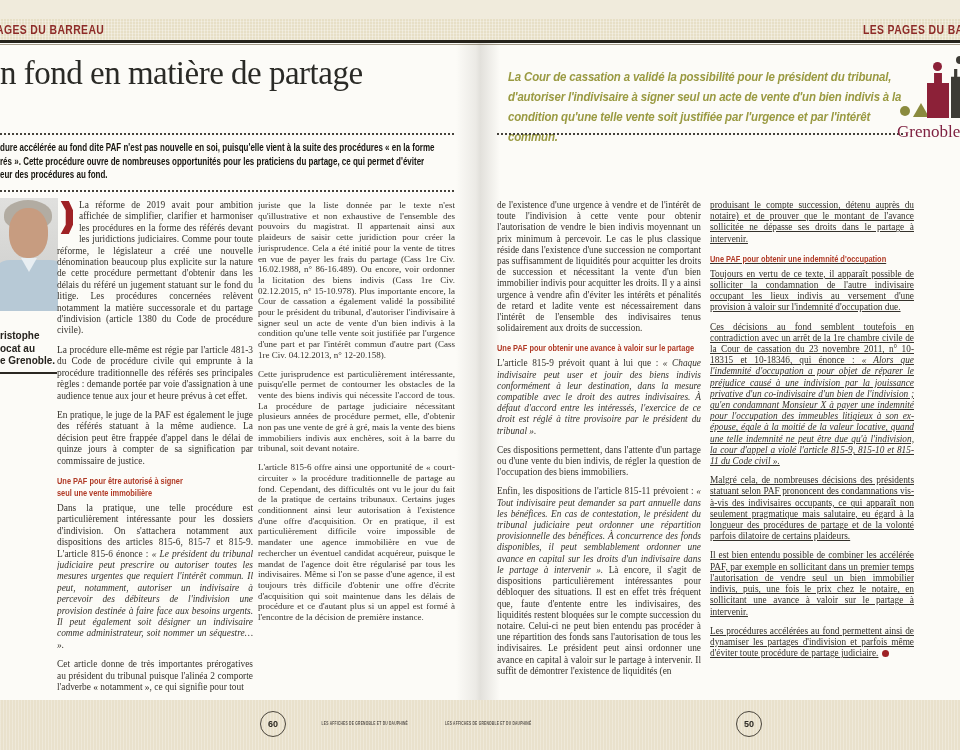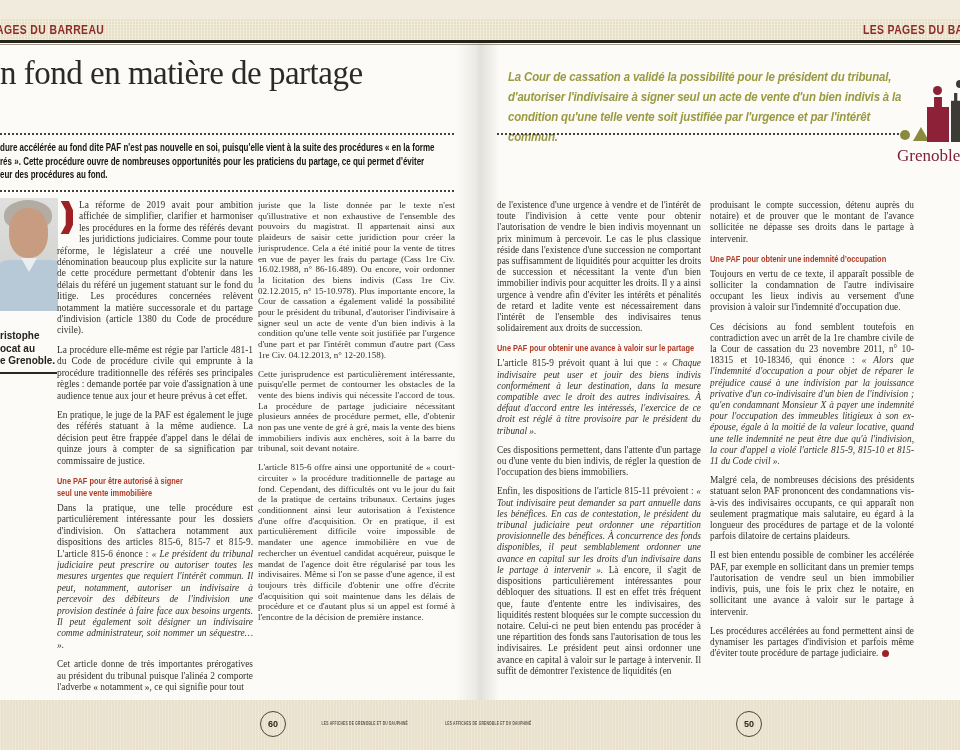--- a/index.html
+++ b/index.html
@@ -22,21 +22,21 @@
   .dotted{position:absolute;height:2px;
        background-image:repeating-linear-gradient(90deg,#45423b 0 2px,transparent 2px 4px);}
   .standfirst{position:absolute;left:0;top:141px;width:470px;color:#17150f;
        font:bold 10px/13.5px "Liberation Sans",sans-serif;}
   .standfirst .ln{white-space:nowrap;transform:scaleX(.8);transform-origin:0 50%;}
   
   .pullquote{position:absolute;left:508px;top:67px;width:470px;transform:scaleX(.85);
        transform-origin:0 0;font:italic bold 13.5px/20px "Liberation Sans",sans-serif;
        color:#9a9a42;letter-spacing:-.2px;}
   .logo{position:absolute;left:896px;top:56px;width:72px;height:96px;}
-  .logo div{position:absolute;margin-top:24px;}
+  .logo div{position:absolute;}
   .lg-dot-olive{left:4px;top:50px;width:10px;height:10px;border-radius:50%;background:#8a8a3e;}
   .lg-tri{left:17px;top:47px;width:0;height:0;border-left:8px solid transparent;
        border-right:8px solid transparent;border-bottom:14px solid #8a8a3e;}
   .lg-head{left:37px;top:6px;width:9px;height:9px;border-radius:50%;background:#8c2138;}
   .lg-body{left:31px;top:17px;width:22px;height:45px;background:#8c2138;
        clip-path:polygon(0 100%,0 22%,32% 22%,32% 0,68% 0,68% 22%,100% 22%,100% 100%);}
   .lg-dot-dark{left:60px;top:0;width:8px;height:8px;border-radius:50%;background:#3d3b35;}
   .lg-castle{left:55px;top:13px;width:14px;height:49px;background:#3d3b35;
        clip-path:polygon(0 16%,22% 16%,22% 0,45% 0,45% 16%,70% 16%,70% 0,100% 0,100% 100%,0 100%);}
   .lg-text{left:1px;top:66px;font:400 17px "Liberation Serif",serif;color:#7e2040;white-space:nowrap;}
@@ -51,21 +51,21 @@
        clip-path:polygon(0 0,100% 0,50% 100%);}
   .caption{position:absolute;left:0;top:330px;width:62px;color:#26231e;
        font:bold 10px/12.5px "Liberation Sans",sans-serif;}
   .caption-rule{position:absolute;left:0;top:372px;width:57px;height:2px;background:#2b2822;}
   
   .col{position:absolute;top:200px;height:493px;overflow:hidden;color:#34312b;
        text-align:justify;hyphens:auto;}
   #lc1{left:57px;width:196px;font-size:9.4px;line-height:11.4px;}
   #lc2{left:258px;width:197px;font-size:9px;line-height:10.7px;}
   #rc1{left:497px;width:204px;font-size:9.3px;line-height:11.2px;}
-  #rc2{left:710px;width:204px;font-size:9.3px;line-height:11.2px;}
+  #rc2{left:710px;width:204px;font-size:9.3px;line-height:11.2px;text-decoration:underline;}
   .para{margin:0 0 8px;}
   .it{font-style:italic;}
   .subhead{margin:5px 0 4px;font:bold 9.5px/12px "Liberation Sans",sans-serif;
        color:#b03a26;text-align:left;}
   .subhead .shl{white-space:nowrap;transform:scaleX(.78);transform-origin:0 50%;}
   .dropmark{float:left;width:14px;height:33px;margin:1px 6px 1px 2px;background:#9e2125;
        clip-path:polygon(12% 0%,70% 0%,100% 28%,100% 72%,70% 100%,12% 100%,48% 72%,48% 28%);}
   .endmark{display:inline-block;width:7px;height:7px;border-radius:50%;background:#9e2125;
        margin-left:4px;vertical-align:-1px;}
   
@@ -123,21 +123,21 @@
 </div>
 <div class="caption">
   <div>ristophe</div>
   <div>ocat au</div>
   <div>e Grenoble.</div>
 </div>
 <div class="caption-rule"></div>
 
 <div class="col" id="lc1">
     <p class="para"><span class="dropmark"></span><span>La réforme de 2019 avait pour ambition affichée de simplifier, clarifier et harmoniser les procédures en la forme des référés devant les juridictions judiciaires. Comme pour toute réforme, le législateur a créé une nouvelle dénomination beaucoup plus explicite sur la nature de cette procédure permettant d'obtenir dans les délais du référé un jugement statuant sur le fond du litige. Les procédures concernées relèvent notamment la matière successorale et du partage d'indivision (article 1380 du Code de procédure civile).</span></p>
-    <p class="para"><span>La procédure elle-même est régie par l'article 481-1 du Code de procédure civile qui emprunte à la procédure traditionnelle des référés ses principales règles : demande portée par voie d'assignation à une audience tenue aux jour et heure prévus à cet effet.</span></p>
+    <p class="para"><span>La procédure elle-même est régie par l'article 481-3 du Code de procédure civile qui emprunte à la procédure traditionnelle des référés ses principales règles : demande portée par voie d'assignation à une audience tenue aux jour et heure prévus à cet effet.</span></p>
     <p class="para"><span>En pratique, le juge de la PAF est également le juge des référés statuant à la même audience. La décision peut être frappée d'appel dans le délai de quinze jours à compter de sa signification par commissaire de justice.</span></p>
     <h3 class="subhead">
       <div class="shl">Une PAF pour être autorisé à signer</div>
       <div class="shl">seul une vente immobilière</div>
     </h3>
     <p class="para"><span>Dans la pratique, une telle procédure est particulièrement intéressante pour les dossiers d'indivision. On s'attachera notamment aux dispositions des articles 815-6, 815-7 et 815-9. L'article 815-6 énonce : </span><span class="it">« Le président du tribunal judiciaire peut prescrire ou autoriser toutes les mesures urgentes que requiert l'intérêt commun. Il peut, notamment, autoriser un indivisaire à percevoir des débiteurs de l'indivision une provision destinée à faire face aux besoins urgents. Il peut également soit désigner un indivisaire comme administrateur, soit nommer un séquestre… ».</span></p>
     <p class="para"><span>Cet article donne de très importantes prérogatives au président du tribunal puisque l'alinéa 2 comporte l'adverbe « notamment », ce qui signifie pour tout</span></p>
   </div>
 <div class="col" id="lc2">
     <p class="para"><span>juriste que la liste donnée par le texte n'est qu'illustrative et non exhaustive de l'ensemble des pouvoirs du magistrat. Il appartenait ainsi aux plaideurs de saisir cette juridiction pour créer la jurisprudence. Cela a été initié pour la vente de titres en vue de payer les frais du partage (Cass 1re Civ. 16.02.1988, n° 86-16.489). Ou encore, voir ordonner la licitation des biens indivis (Cass 1re Civ. 02.12.2015, n° 15-10.978). Plus importante encore, la Cour de cassation a également validé la possibilité pour le président du tribunal, d'autoriser l'indivisaire à signer seul un acte de vente d'un bien indivis à la condition qu'une telle vente soit justifiée par l'urgence d'une part et par l'intérêt commun d'autre part (Cass 1re Civ. 04.12.2013, n° 12-20.158).</span></p>

